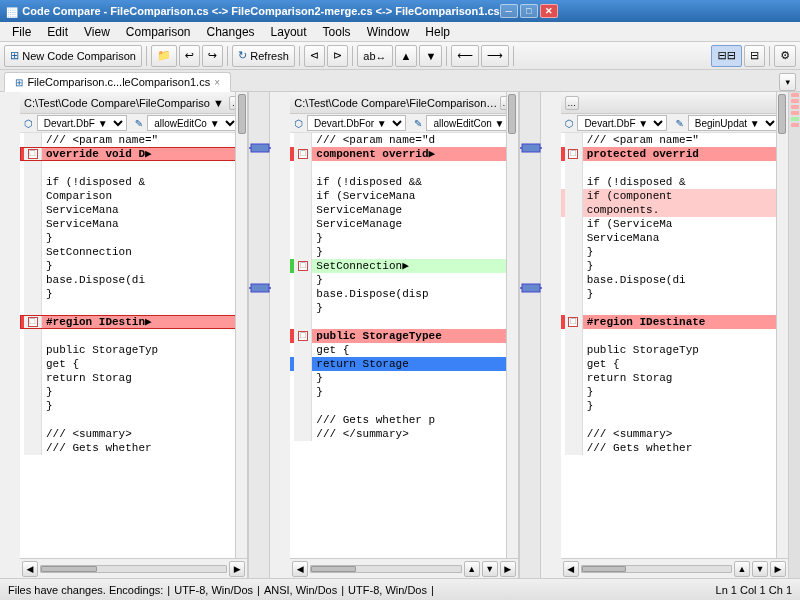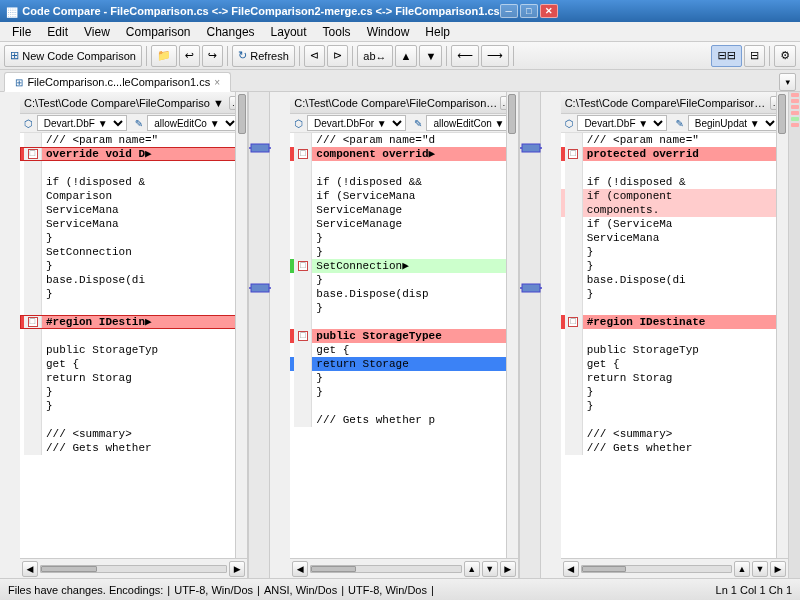--- a/index.html
+++ b/index.html
@@ -607,20 +607,25 @@
             <div class="code-line" style="background: rgb(255, 255, 255);">
               <div style="width: 4px; flex-shrink: 0;"></div>
               <div class="line-gutter"></div>
               <div class="line-code"></div>
             </div>
             <div class="code-line" style="background: rgb(255, 255, 255);">
               <div style="width: 4px; flex-shrink: 0;"></div>
               <div class="line-gutter"></div>
               <div class="line-code">    /// Gets whether p</div>
             </div>
+            <div class="code-line" style="background: rgb(255, 255, 255);">
+              <div style="width: 4px; flex-shrink: 0;"></div>
+              <div class="line-gutter"></div>
+              <div class="line-code">    /// &lt;/summary&gt;</div>
+            </div>
           </div>
         </div>
       <div class="panel-bottom-nav">
         <div class="nav-arrow">◀</div>
         <div style="flex:1; height:8px; background:#e0e0e0; border:1px solid #bbb; border-radius:1px;">
           <div style="width:30%; height:100%; background:#c0c0c0; border-radius:1px;" class="scroll-thumb"></div>
         </div>
         <div class="nav-arrow" style="font-size:9px;">▲</div>
         <div class="nav-arrow" style="font-size:9px;">▼</div>
         <div class="nav-arrow">▶</div>
@@ -634,21 +639,20 @@
       <svg width="22" height="100%" style="position:absolute;top:0;left:0;">
         <line x1="0" y1="56" x2="22" y2="56" stroke="#4444cc" stroke-width="1.5"></line>
         <line x1="0" y1="196" x2="22" y2="196" stroke="#4444cc" stroke-width="1.5"></line>
         <rect x="2" y="52" width="18" height="8" fill="#6688cc" stroke="#4444cc" stroke-width="1"></rect>
         <rect x="2" y="192" width="18" height="8" fill="#6688cc" stroke="#4444cc" stroke-width="1"></rect>
       </svg>
     </div>
 
     <div class="panel" style="position:relative; border-right:none;">
       <div class="panel-header">
-        <span class="panel-header-path">C:\Test\Code Compare\FileComparisor ▼</span>
         <div class="panel-header-btn">…</div>
       </div>
       <div class="panel-toolbar">
         <span style="color:#2060a0; font-size:10px;">⬡</span>
         <select class="pt-dropdown" title="Devart.DbF ▼">
           <option>Devart.DbF ▼</option>
         </select>
         <span style="margin-left:4px; color:#2060a0; font-size:10px;">✎</span>
         <select class="pt-dropdown" title="BeginUpdat ▼">
           <option>BeginUpdat ▼</option>

